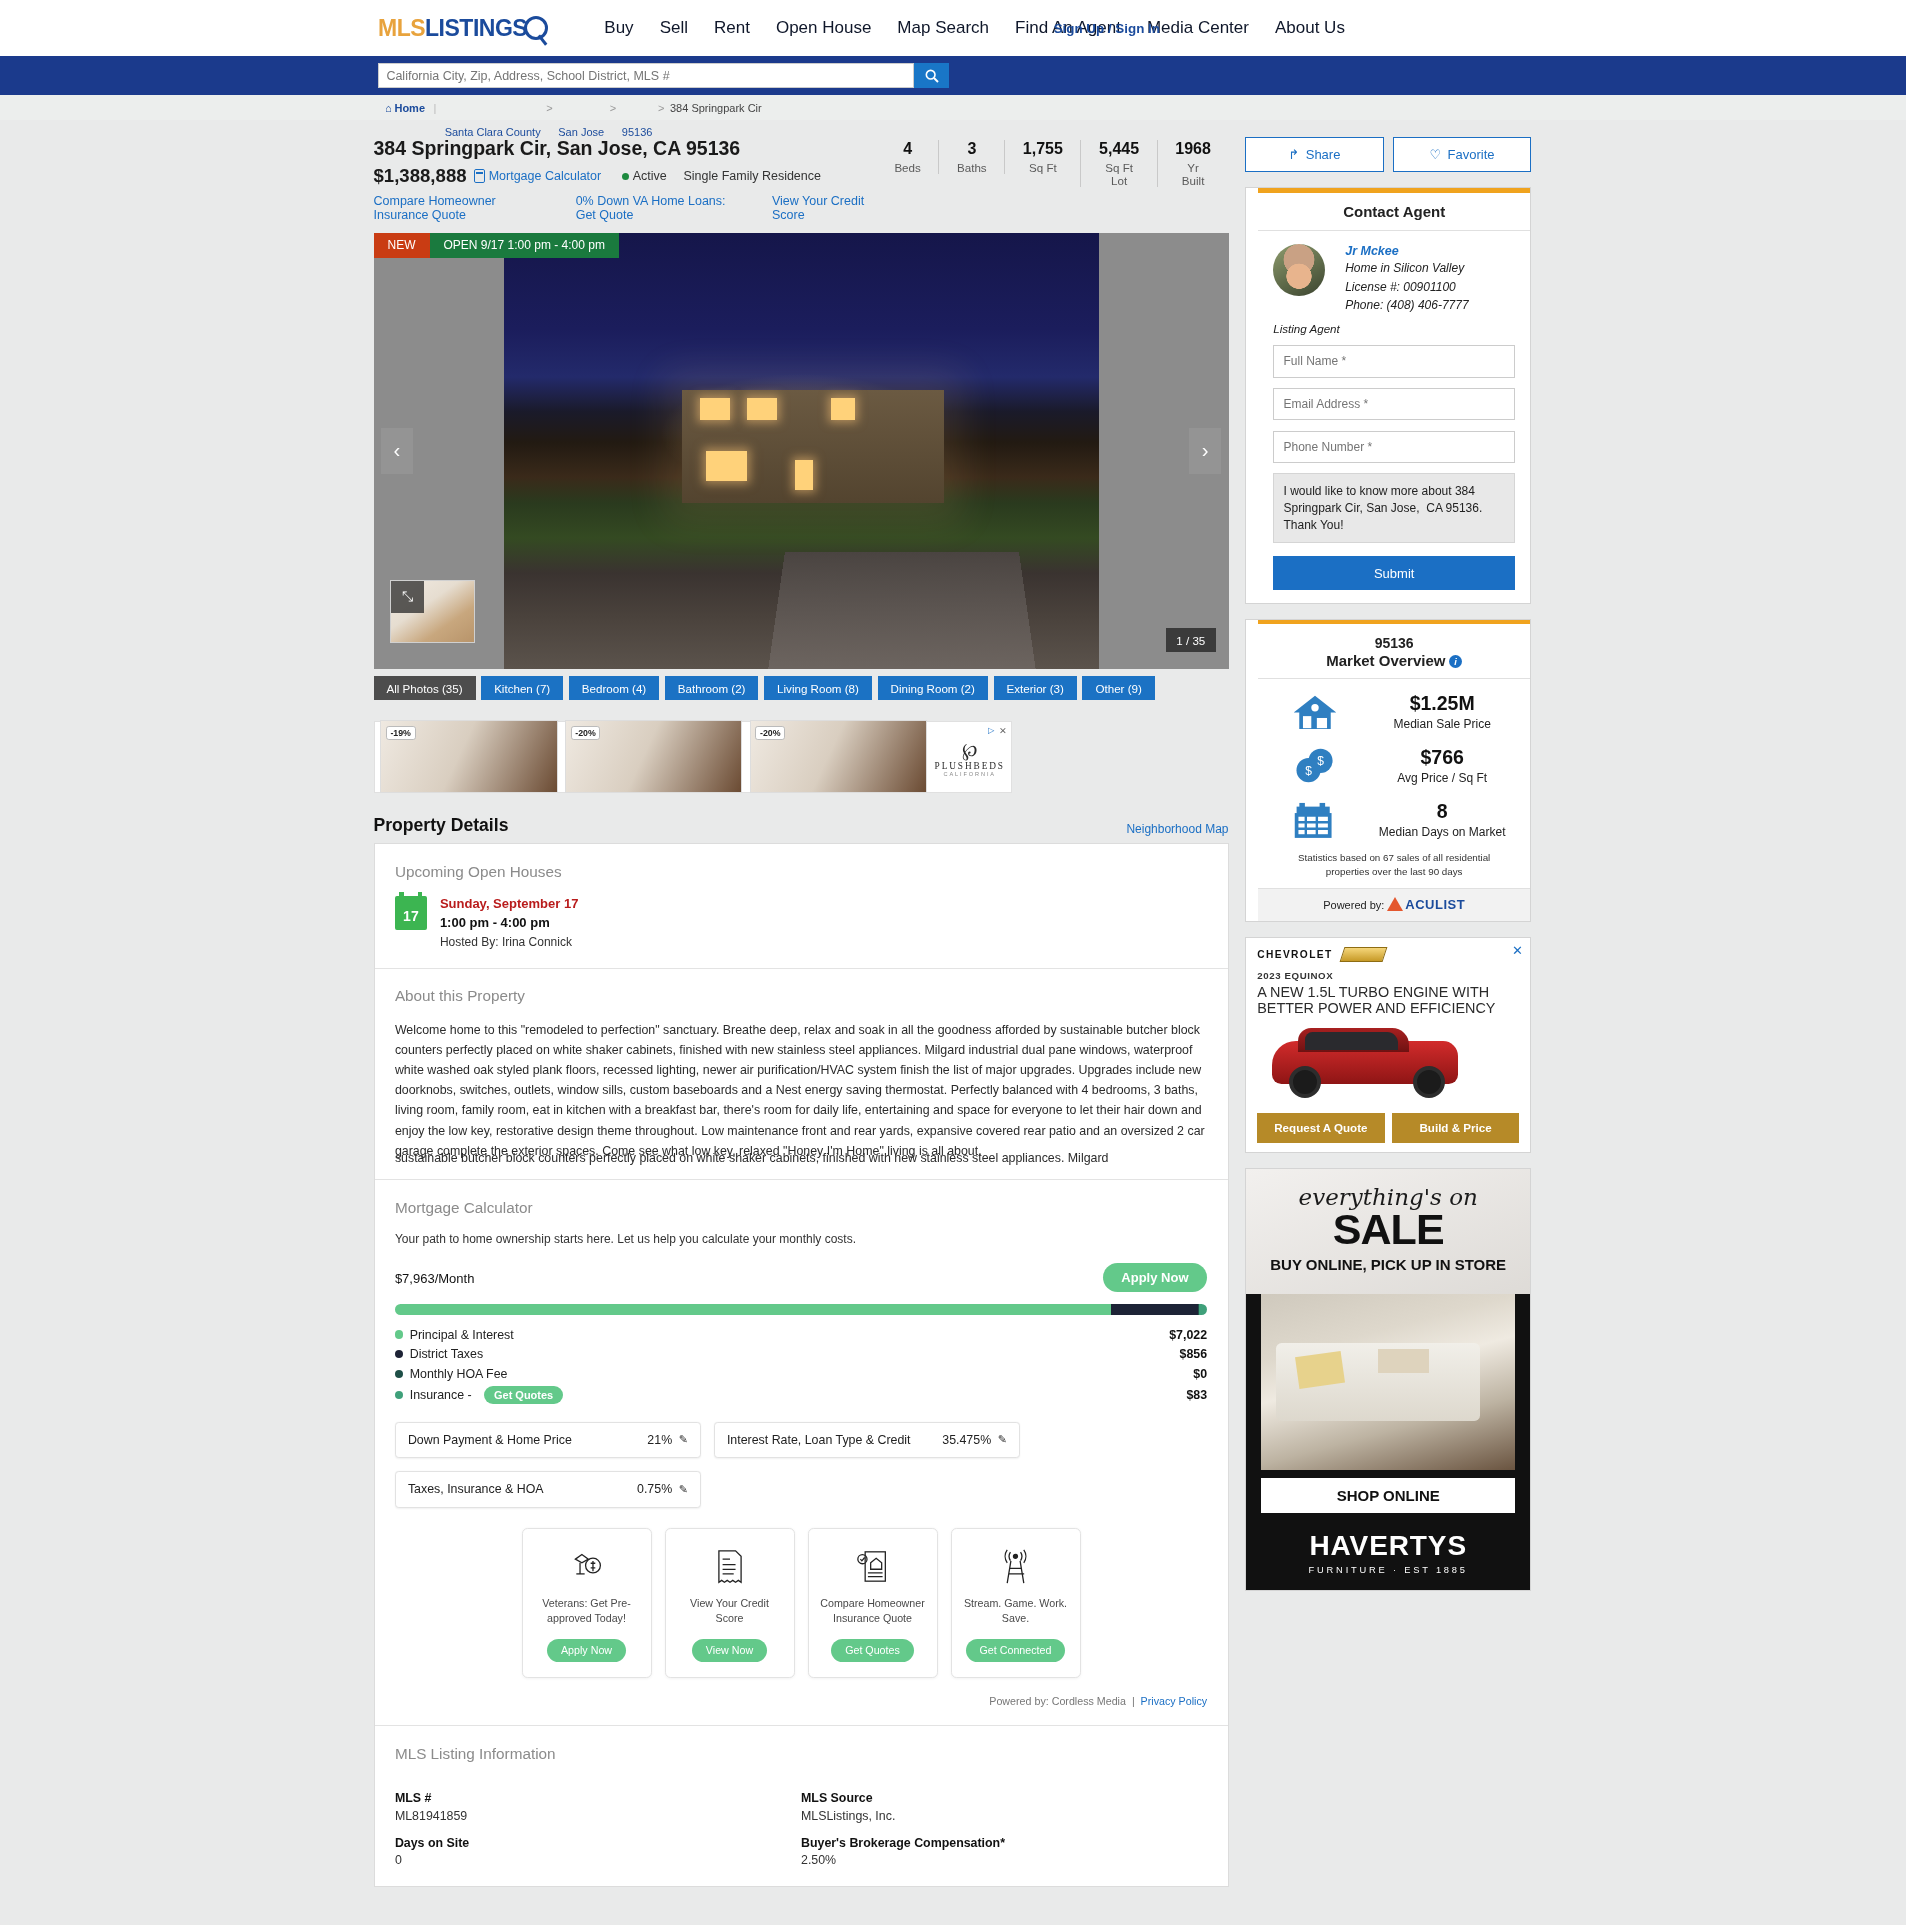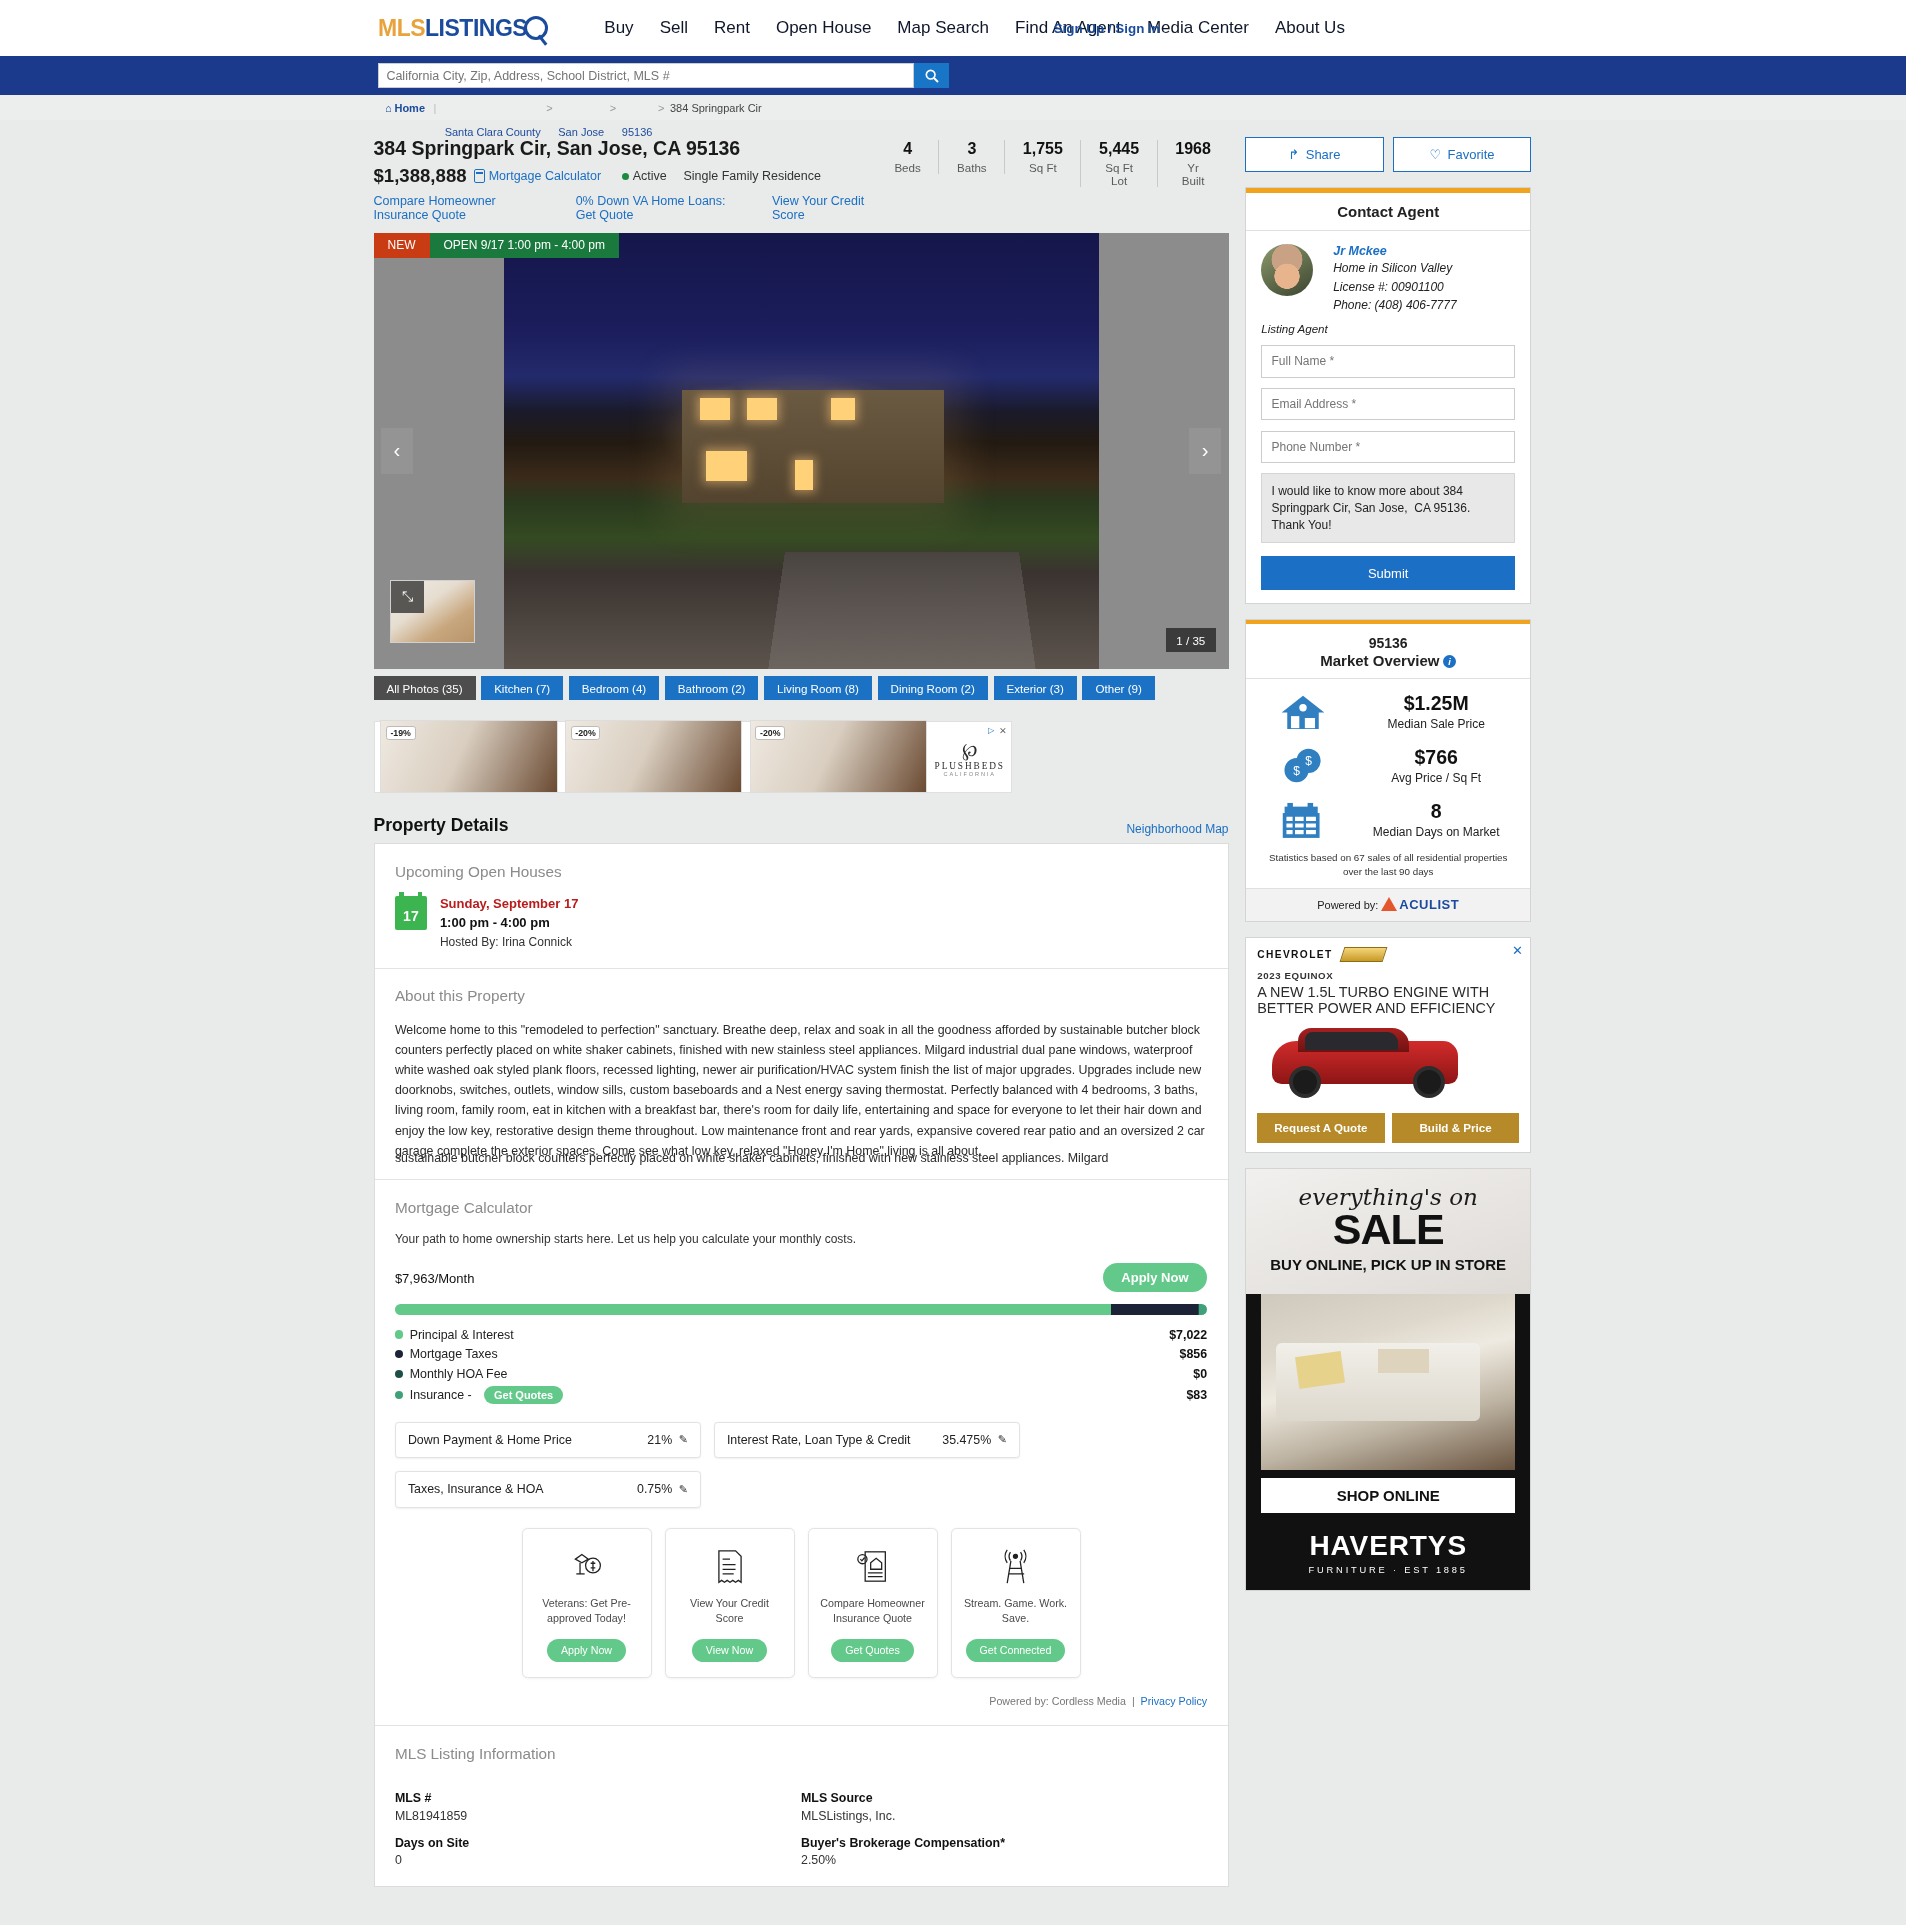--- a/index.html
+++ b/index.html
@@ -240,21 +240,21 @@
   .mls-k { font-size:12.4px; font-weight:bold; color:#111; margin-top:13px;}
   .mls-v { font-size:12.4px; color:#333; margin-top:3.7px;}
 
   
   .sharerow { display:flex; gap:9.3px; }
   .sharebtn {
     flex:1; background:#fff; border:0.9px solid #1b6fc4; color:#1b6fc4;
     font-size:13px; padding:9.3px 0; text-align:center; cursor:pointer;
     display:flex; align-items:center; justify-content:center; gap:6.5px;
   }
-  .panel { background:#fff; border:0.9px solid #d4d4d4; margin-top:15px;}
+  .panel { background:#fff; border:0.9px solid #d4d4d4; margin-top:15px;padding-left:12px;}
   .panel-top { height:4.6px; background:#f0a31e;}
   .panel-h { text-align:center; font-size:15px; font-weight:bold; padding:10.2px 0; border-bottom:0.9px solid #e0e0e0;}
   .panel-b { padding:13px 15px; }
   .agent { display:flex; gap:20px;font-style:italic; }
   .avatar {
     width:52px; height:52px; border-radius:50%; flex:none;
     background:
       radial-gradient(circle at 50% 62%, #e8b48d 0 30%, rgba(0,0,0,0) 31%),
       radial-gradient(circle at 50% 30%, #c9a184 0 34%, rgba(0,0,0,0) 35%),
       linear-gradient(150deg,#8f9c6e,#5f6b4a 55%,#3c4430);
@@ -524,21 +524,21 @@
           <div class="mc-li">
             <div class="mc-left">
                   <span class="dotc" style="background:#63c98a"></span>
                   <span>Principal &amp; Interest</span>
                 </div>
             <div class="mc-val">$7,022</div>
           </div>
           <div class="mc-li">
             <div class="mc-left">
                   <span class="dotc" style="background:#1d2336"></span>
-                  <span>Mortgage Taxes</span>
+                  <span>District Taxes</span>
                 </div>
             <div class="mc-val">$856</div>
           </div>
           <div class="mc-li">
             <div class="mc-left">
                   <span class="dotc" style="background:#1e4f47"></span>
                   <span>Monthly HOA Fee</span>
                 </div>
             <div class="mc-val">$0</div>
           </div>

